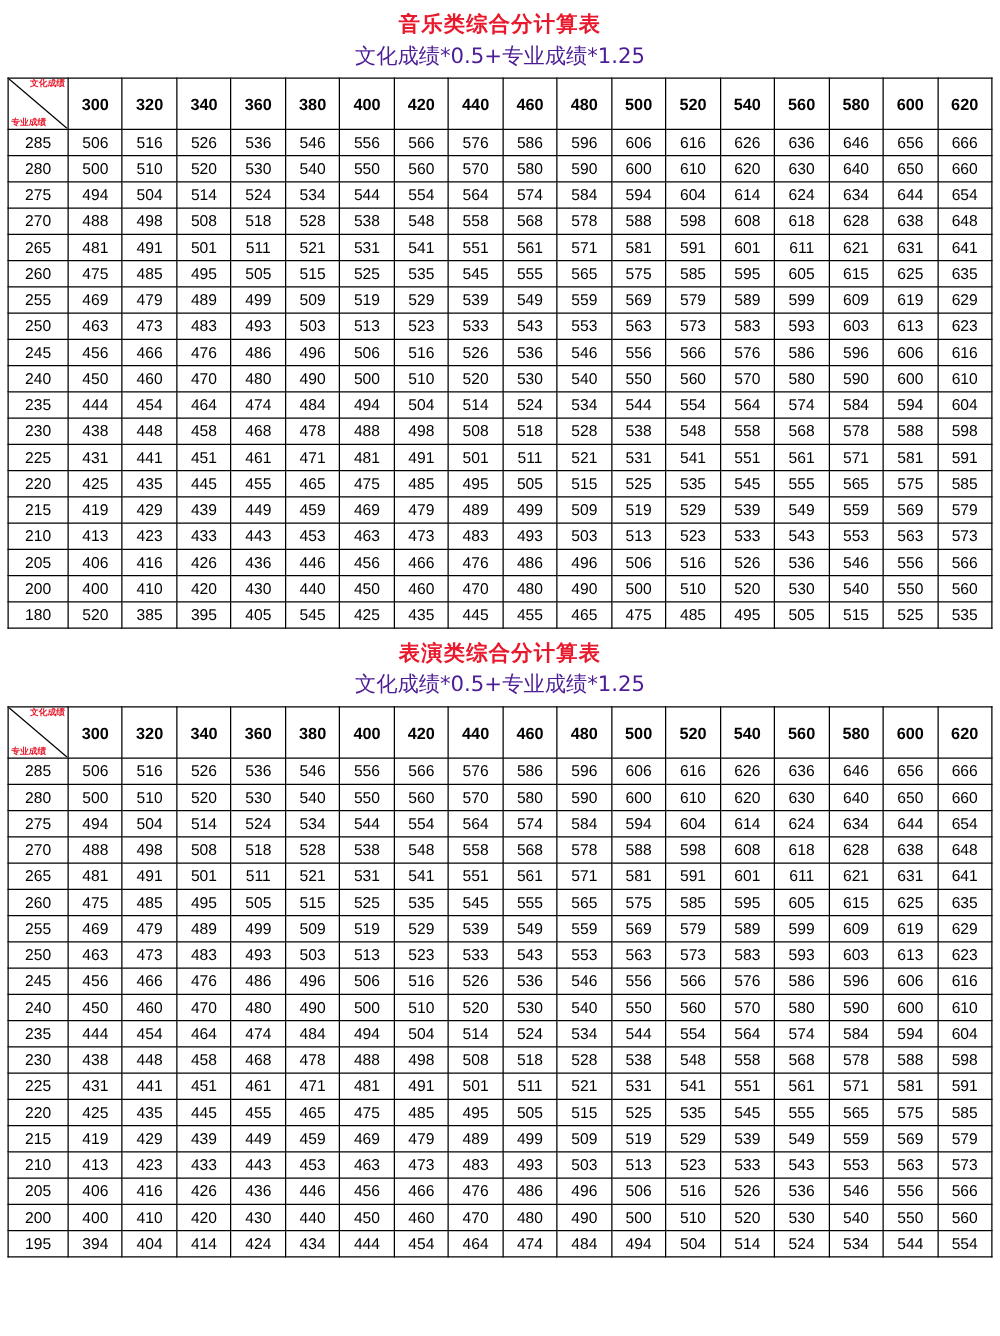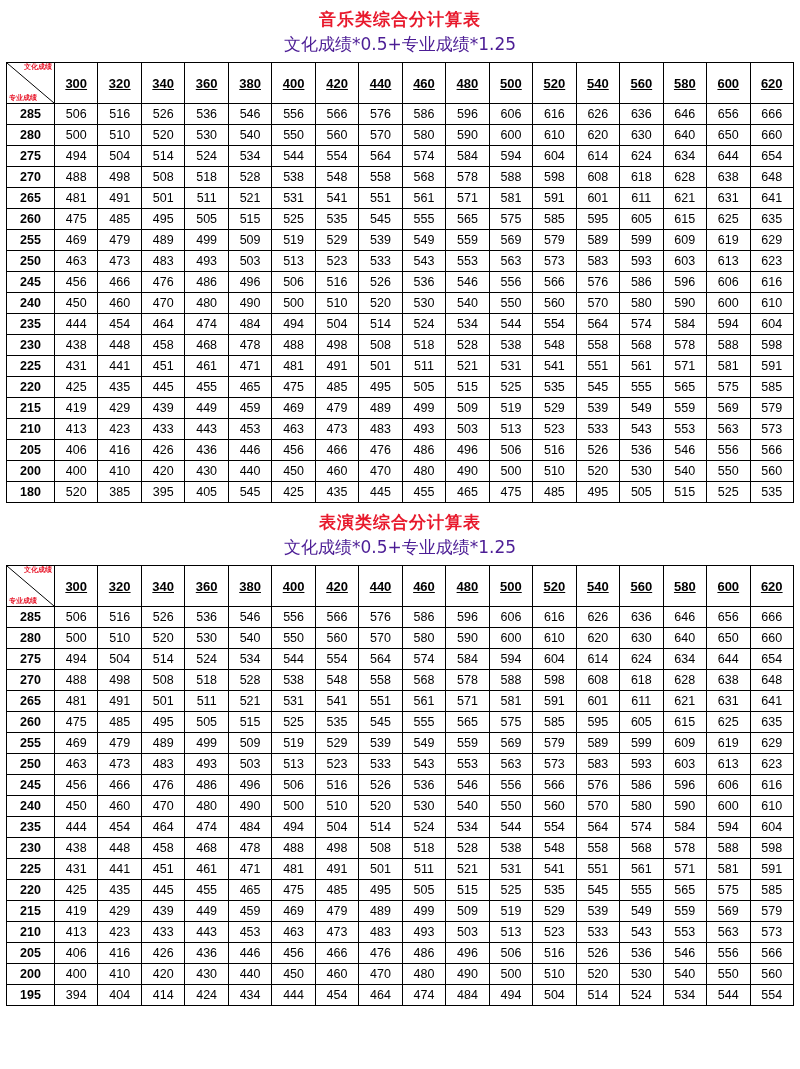--- a/index.html
+++ b/index.html
@@ -47,24 +47,23 @@
     text-align: center;
     font-size: 12.5px;
     height: 20px;
     padding: 0;
     font-family: "Liberation Sans", sans-serif;
   }
   table.score thead th {
     font-weight: bold;
     font-size: 13px;
     height: 40px;
-    text-decoration: underline;
   }
   td.rowhead {
-    font-weight: bold;
+    font-weight: normal;
     font-size: 13px;
   }
   .corner {
     position: relative;
     width: 48px;
     padding: 0;
     overflow: hidden;
   }
   .corner .diag {
     position: absolute;

